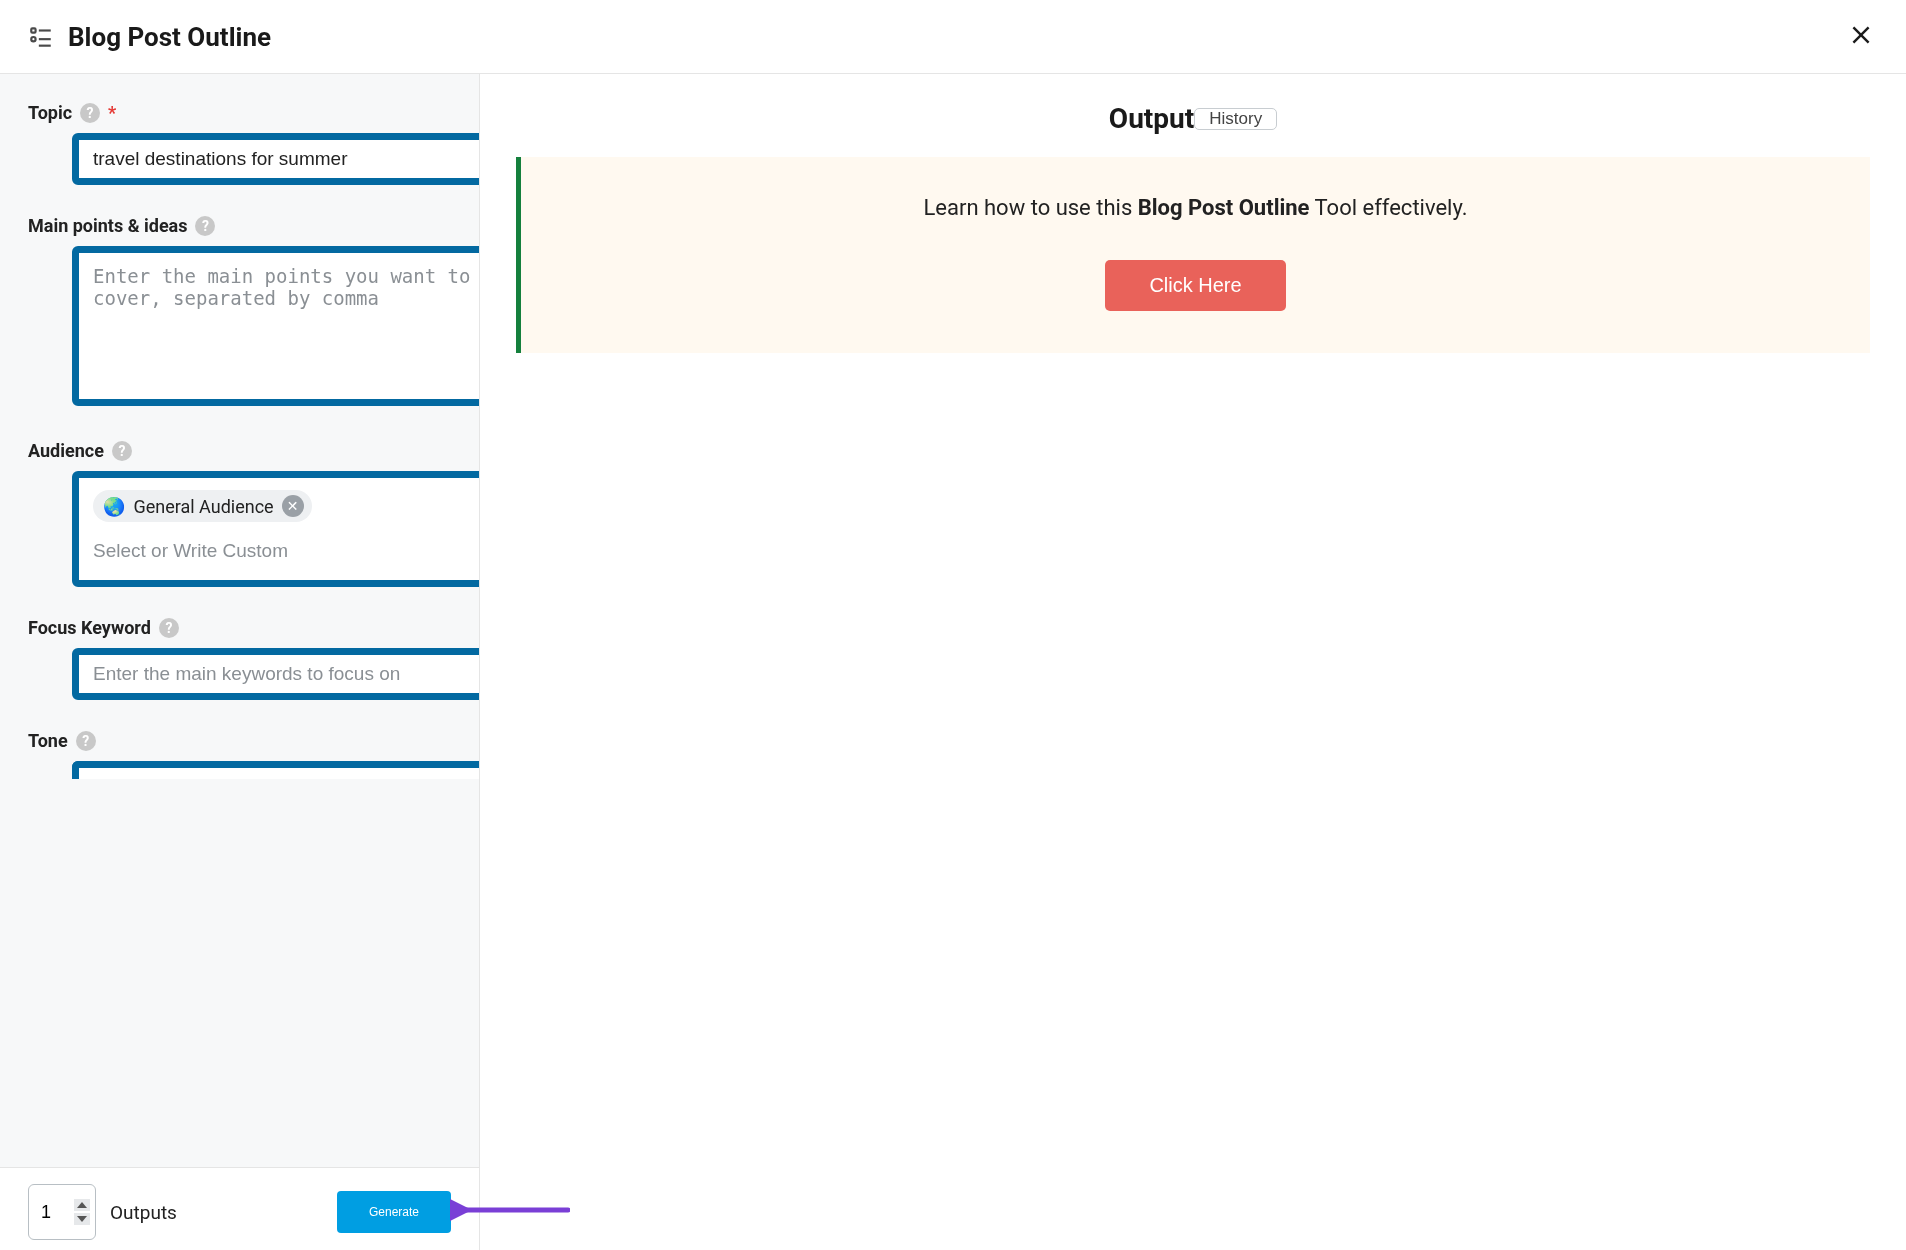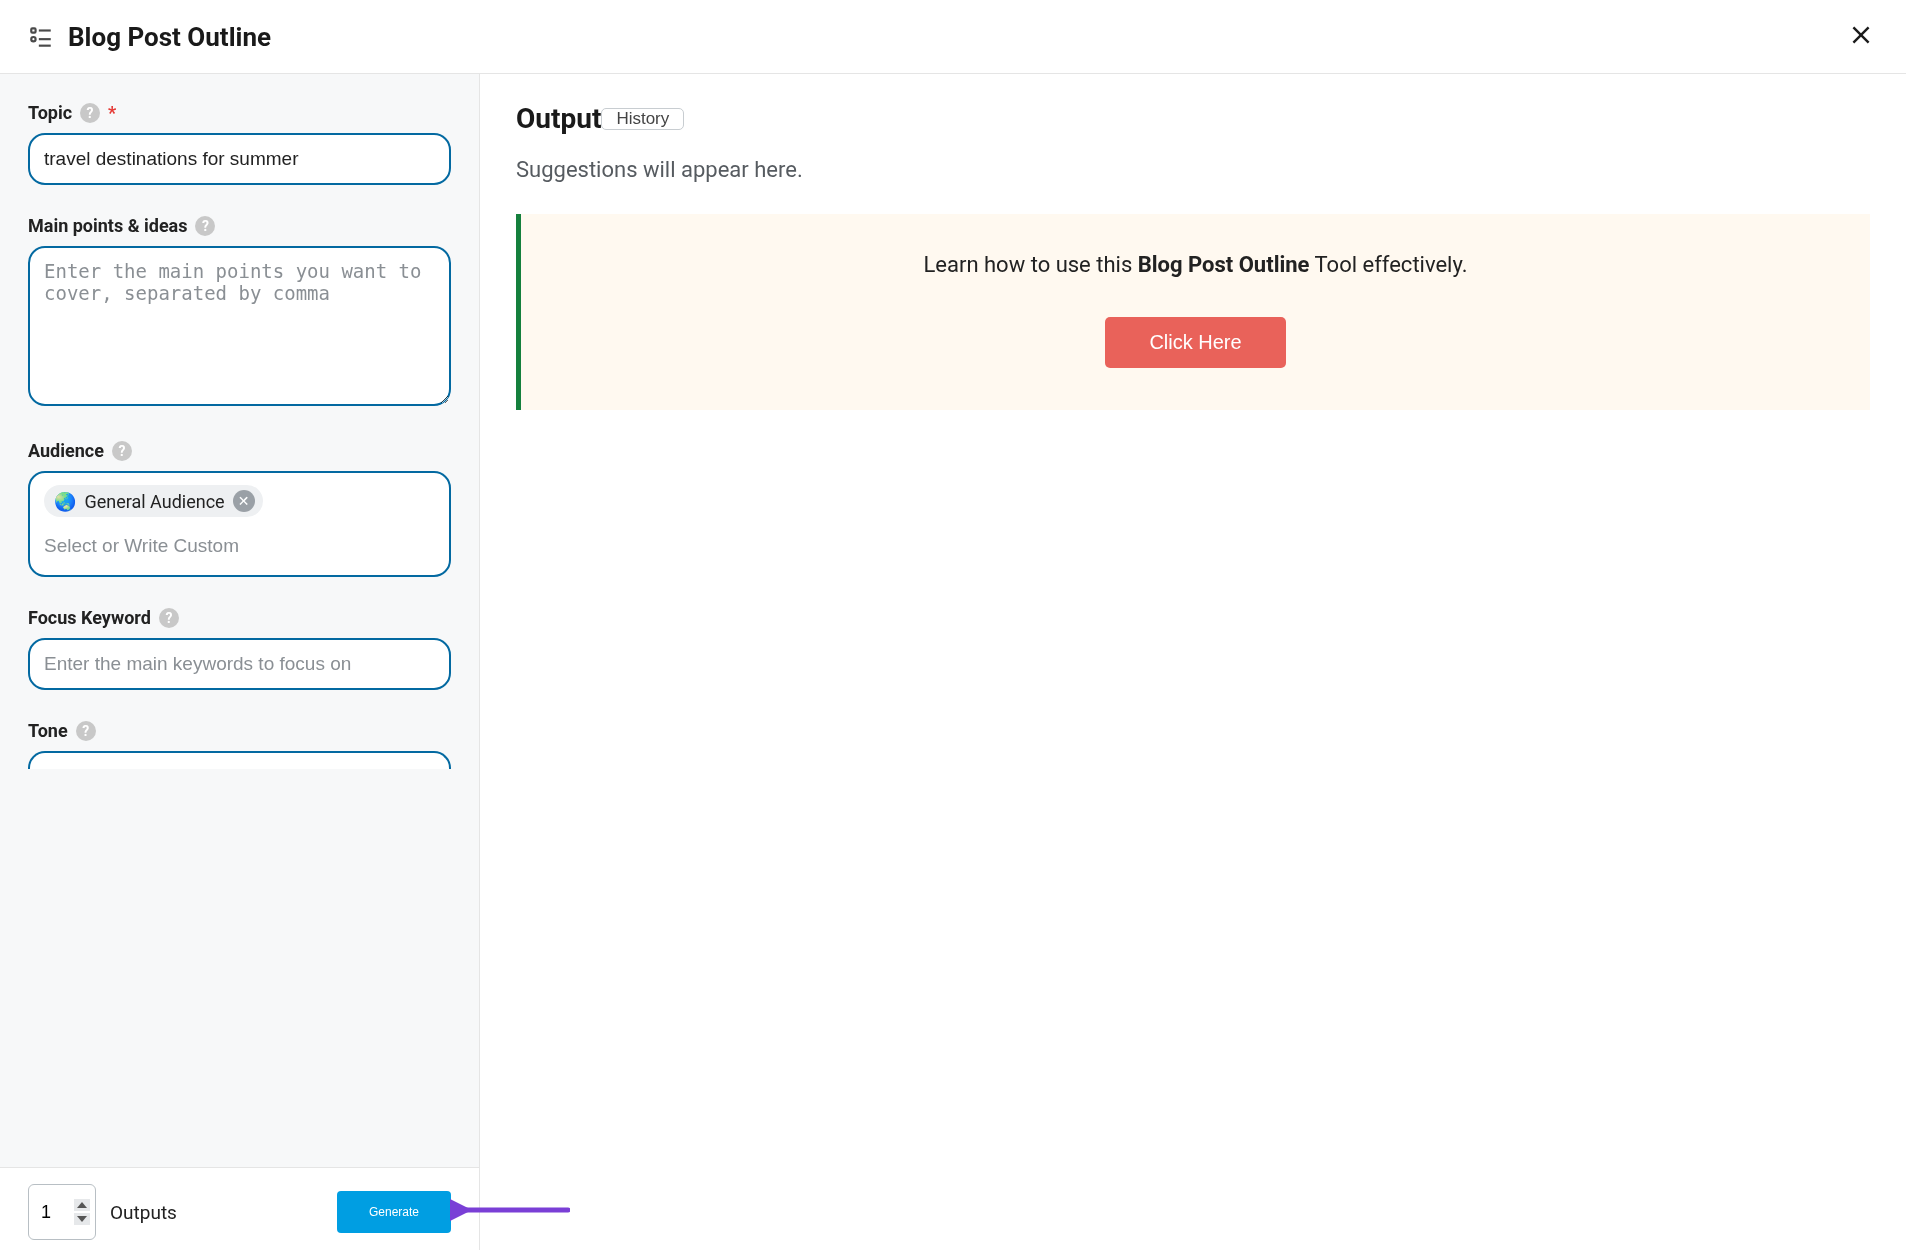--- a/index.html
+++ b/index.html
@@ -88,25 +88,26 @@
     font-size: 14px;
     font-weight: 700;
     display: inline-flex;
     align-items: center;
     justify-content: center;
     margin-left: 8px;
   }
   .req-star { color: #e53935; margin-left: 8px; font-weight: 700; font-size: 18px;}
   .text-input, .textarea-input, .audience-box, .tone-box {
     width: 100%;
-    border: 2px solid #0369a1;
-    border-radius: 17px;
+    border: 7px solid #0369a1;
+    border-radius: 6px;
     background: #fff;
     font-size: 19px;
     color: #222;
+    margin-left: 44px;
   }
   .text-input {
     padding: 12px 14px;
     height: 52px;
   }
   .text-input::placeholder, .textarea-input::placeholder, .audience-placeholder, .custom-input::placeholder {
     color: #8a8f94;
   }
   .textarea-input {
     padding: 12px 14px;
@@ -222,21 +223,21 @@
     left: 450px;
     top: 50%;
     transform: translateY(-50%);
     pointer-events: none;
   }
 
   
   .output-header {
     display: flex;
     align-items: center;
-    justify-content: flex-start;
+    justify-content: center;
     margin-bottom: 22px;
   }
   .output-title {
     font-size: 28px;
     font-weight: 700;
     color: #1a1a1a;
   }
   .history-btn {
     border: 1px solid #c8cdd1;
     background: #fff;
@@ -387,21 +388,20 @@
         </svg>
       </span>
     </div>
   </div>
 
   <div class="right">
     <div class="output-header">
       <h2 class="output-title">Output</h2>
       <button class="history-btn">History</button>
     </div>
-    <p class="placeholder-text">Suggestions will appear here.</p>
 
     <div class="learn-card">
       <p class="learn-text">
         <span>Learn how to use this </span><b>Blog Post Outline</b><span> Tool effectively.</span>
       </p>
       <button class="click-here-btn">Click Here</button>
     </div>
   </div>
 
 </div>

